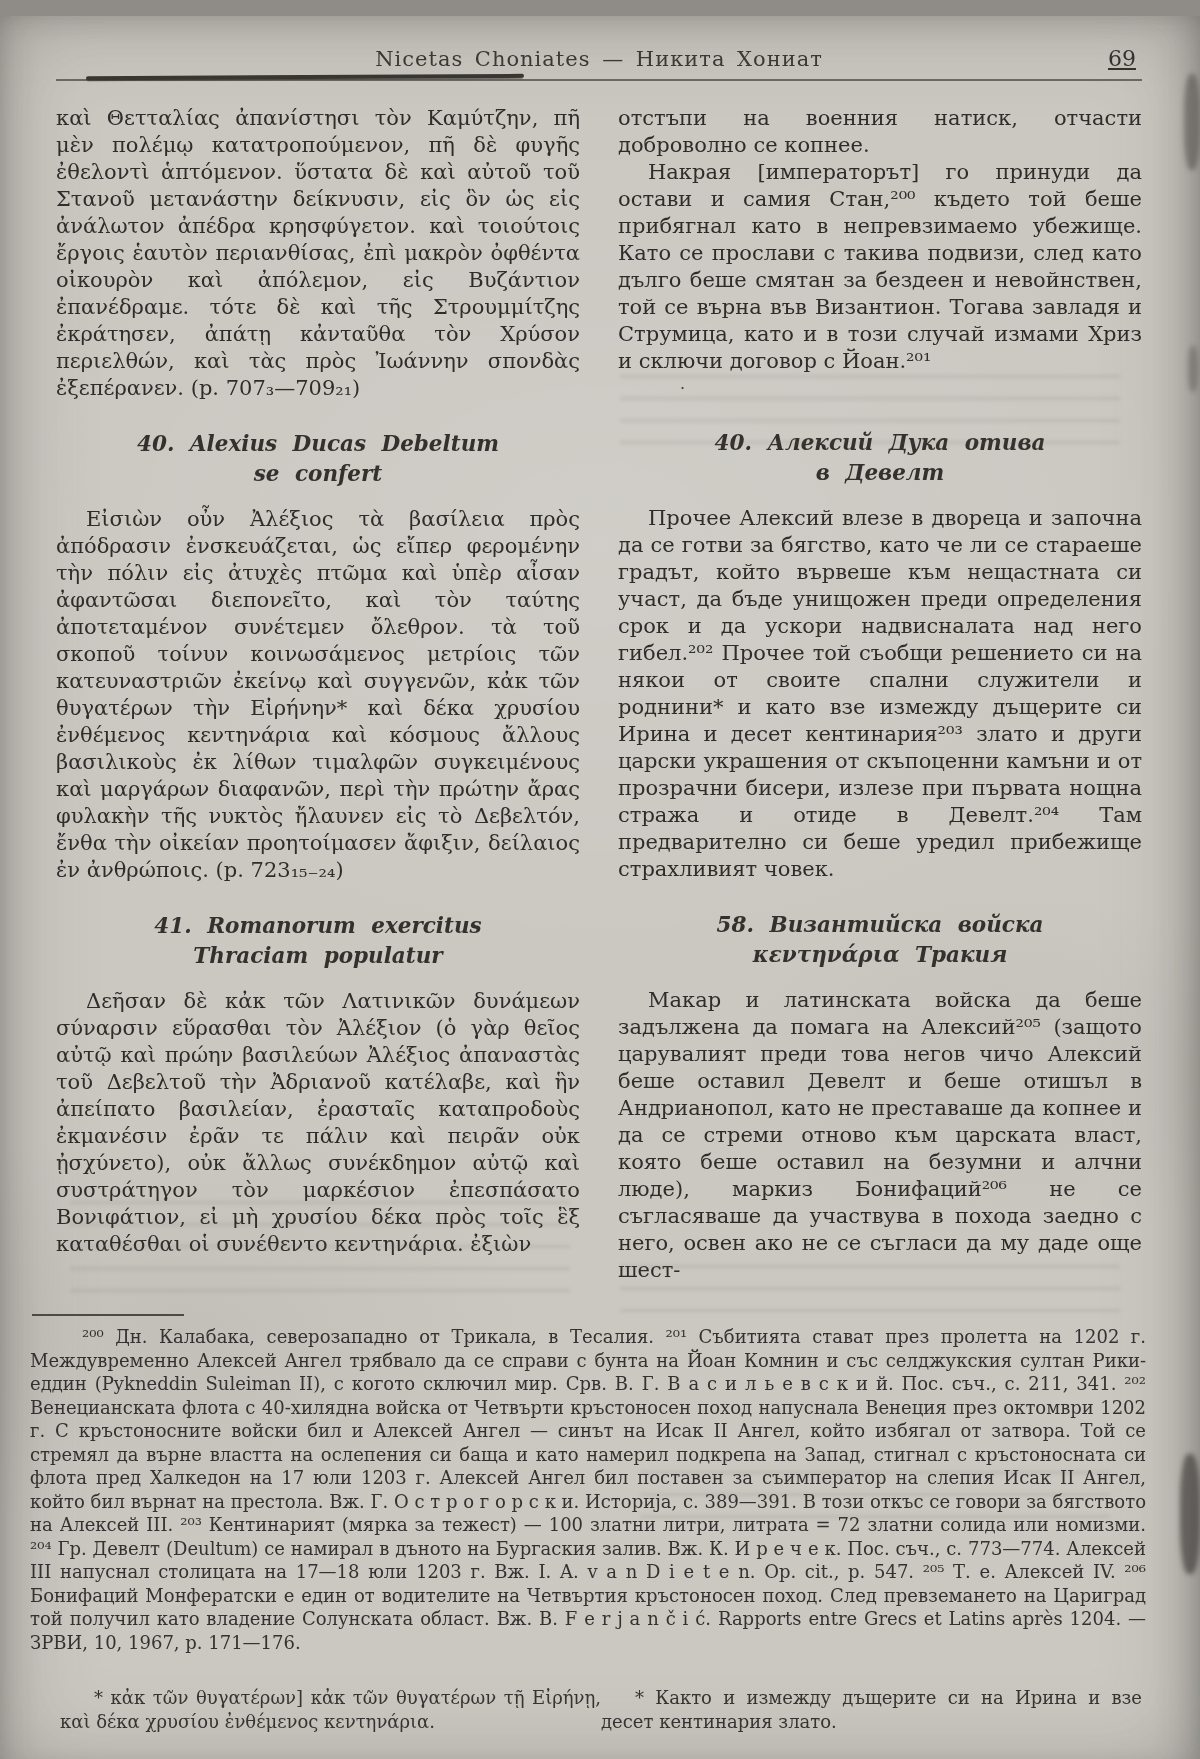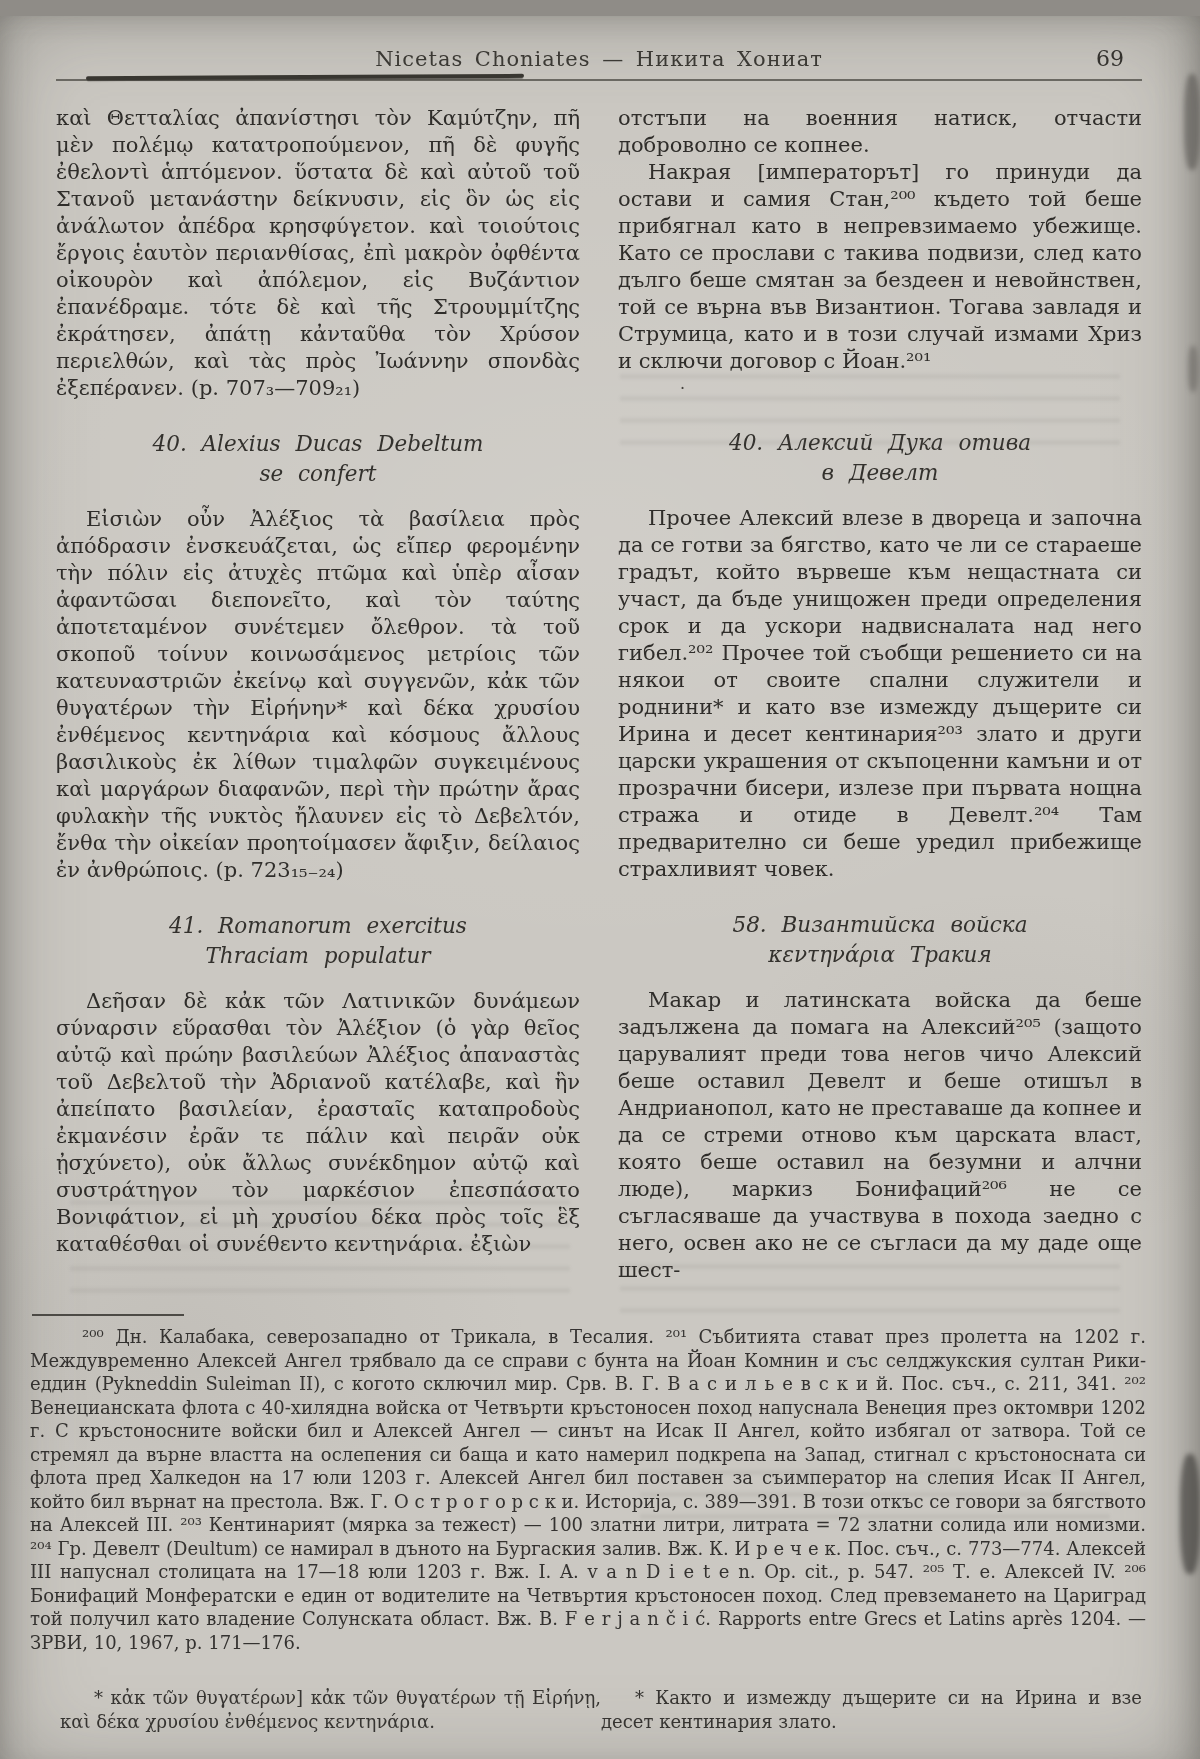--- a/index.html
+++ b/index.html
@@ -10,30 +10,30 @@
     background-image:
       radial-gradient(ellipse 900px 600px at 50% 30%, rgba(255,255,255,0.10), rgba(255,255,255,0) 70%),
       radial-gradient(ellipse 500px 300px at 15% 75%, rgba(120,117,112,0.10), rgba(0,0,0,0) 70%),
       radial-gradient(ellipse 420px 260px at 85% 60%, rgba(120,117,112,0.08), rgba(0,0,0,0) 70%);
     box-shadow: inset 0 0 90px rgba(70,68,63,0.35), inset -18px 0 40px -18px rgba(60,58,54,0.45), inset 14px 0 36px -16px rgba(60,58,54,0.35);
     color:#2f2d2a;
     font-family:"DejaVu Serif","Liberation Serif",serif;
     padding:30px 58px 40px 56px;
   }
   .header { position:relative; text-align:center; font-size:21px; line-height:26px; letter-spacing:1px; color:#3b3934; word-spacing:4px; }
-  .page-number { position:absolute; right:18px; top:0; letter-spacing:0; font-size:22px; color:#34322e; }
+  .page-number { position:absolute; right:6px; top:0; letter-spacing:0; font-size:22px; color:#34322e;text-decoration:underline; }
   .header-rule { position:relative; margin-top:7px; border-bottom:2px solid #6a6862; height:0; }
   .header-scribble { position:absolute; left:30px; top:-4px; width:438px; height:4px; background:#383631; border-radius:3px; transform:rotate(-0.3deg); box-shadow:0 2px 1px -1px rgba(50,48,44,0.55); }
 
   .columns { display:flex; gap:38px; margin-top:24px; font-size:21px; line-height:27px; text-align:justify; }
   .column { flex:1; min-width:0; }
   .para { margin:0; }
   .para.indent { text-indent:30px; }
   .section-heading { font-style:italic; font-weight:normal; text-align:center; font-size:21.5px; line-height:30px; margin:27px 0 17px; word-spacing:8px; color:#33312d; }
-  .section-heading .hl { display:block; }
+  .section-heading .hl { display:block;font-weight:bold; }
   .separator-mark { height:24px; line-height:24px; font-size:16px; color:#45433e; text-align:left; padding-left:62px; margin:2px 0; }
 
   .page-footer { margin-top:30px; margin-left:-26px; margin-right:-4px; }
   .footnote-rule { width:152px; border-top:2px solid #4c4a45; margin:0 0 9px 2px; }
   .footnotes { margin:0; font-size:18px; line-height:23.5px; text-align:justify; text-indent:52px; color:#343230; }
 
   .apparatus { display:flex; margin-top:32px; padding-left:30px; padding-right:4px; }
   .apparatus-note { flex:1; min-width:0; margin:0; font-size:18px; line-height:24px; text-align:justify; text-indent:34px; color:#363431; }
 
   .ghost { position:absolute; pointer-events:none; filter:blur(1.6px); opacity:0.55;

